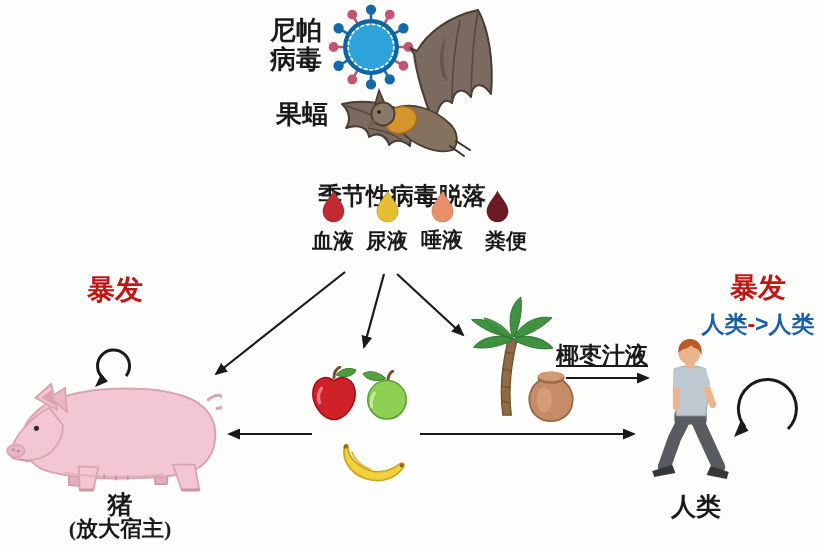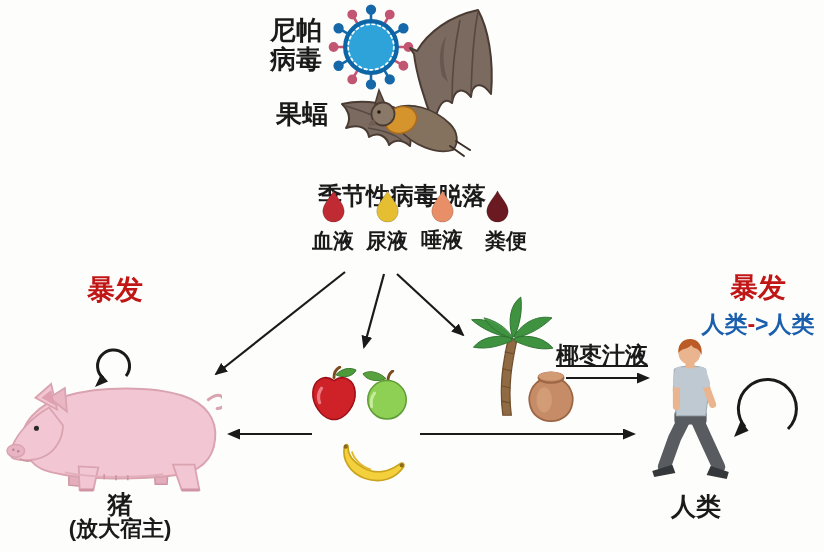--- a/index.html
+++ b/index.html
@@ -16,21 +16,21 @@
   .abs{position:absolute;}
   .lbl{font-weight:700;color:var(--ink);line-height:1.12;white-space:nowrap;}
   .tc{text-align:center;}
   .red{color:var(--outbreak-red);}
   .blue{color:var(--cycle-blue);}
   .f31{font-size:28px;}
   .f26{font-size:26px;}
   .f25{font-size:25px;}
   .f24{font-size:24px;}
   .f23{font-size:23px;}
-  .f22{font-size:22px;}
+  .f22{font-size:22px;font-family:Liberation Serif, serif;}
   .f21{font-size:21px;}
   svg{display:block;}
   .overlay{position:absolute;left:0;top:0;pointer-events:none;}
 </style>
 </head>
 <body>
 
 <div class="canvas">
 
   <div class="abs lbl f26" style="left:270px;top:16px;">

